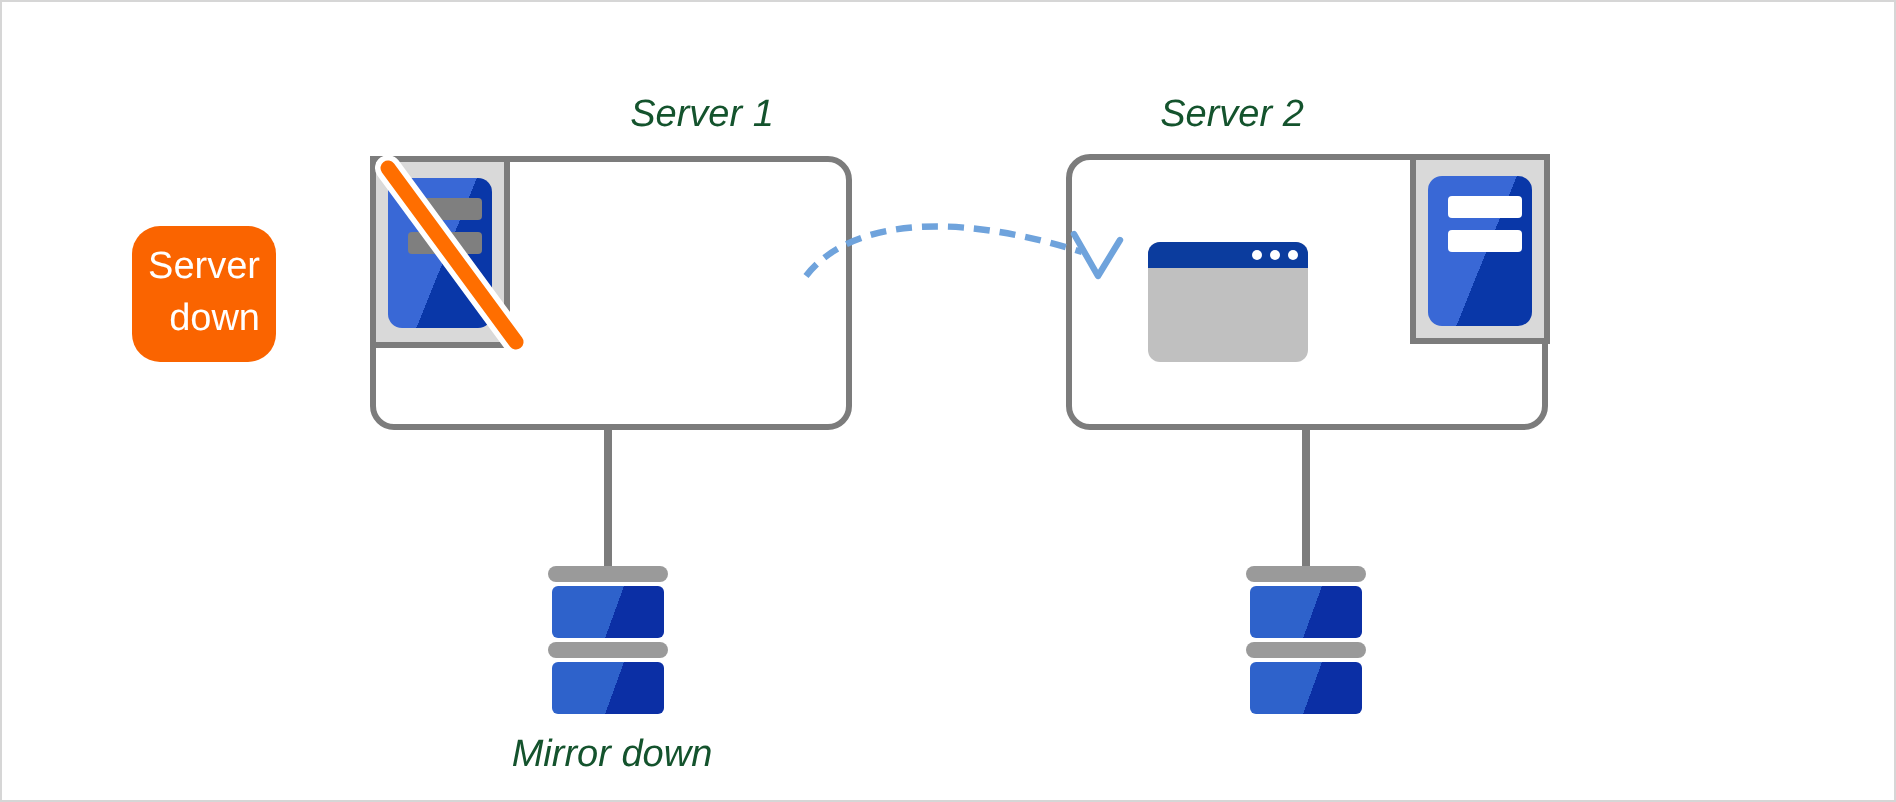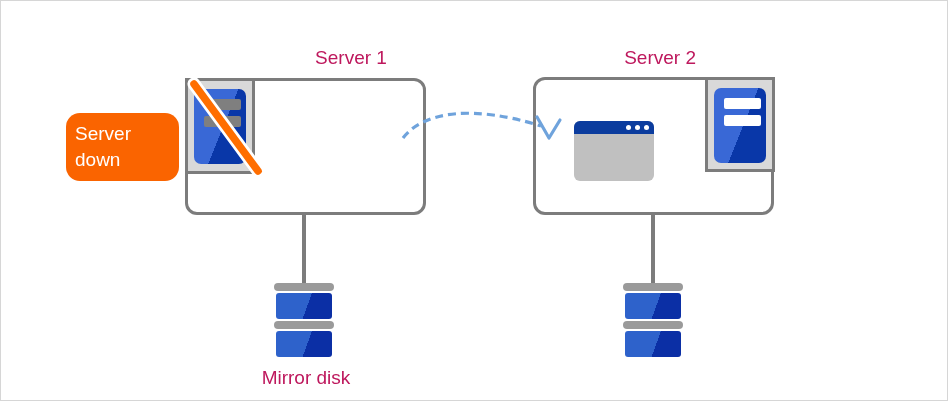--- a/index.html
+++ b/index.html
@@ -2,35 +2,36 @@
 <html style="--badge_orange: #FA6400; --slash_orange: #FF6E00; --tower_blue_light: #3968D6; --tower_blue_dark: #0937A8; --disk_blue_light: #2E62CB; --disk_blue_dark: #0B2FA5; --titlebar_blue: #0B3C9E; --border_gray: #7C7C7C; --container_gray: #D9D9D9; --bar_gray: #9A9A9A; --app_body_gray: #C0C0C0; --arrow_blue: #6FA3DC; --down_bar_gray: #7F7F7F; --frame_gray: #D6D6D6;"><head>
 <meta charset="utf-8">
 <style>
   html,body { margin:0; padding:0; background:#fff; }
   .stage {
     position:relative; width:948px; height:401px; box-sizing:border-box;
     background:#fff; border:1px solid var(--frame_gray,#d6d6d6);
     font-family:"Liberation Sans", sans-serif; overflow:hidden;
   }
   .label {
-    position:absolute; font-size:19px; color:#be185d; white-space:nowrap;
+    position:absolute; font-size:19px; color:#14532d; white-space:nowrap;
     text-align:center;
+    font-style:italic;
   }
   .server1-label { left:270px; top:46px; width:160px; }
-  .server2-label { left:535px; top:46px; width:160px;text-align:right; }
+  .server2-label { left:535px; top:46px; width:160px; }
   .failover-label { left:420px; top:80px; width:125px; }
   .application-label { left:528px; top:96px; width:160px; }
   .mirrordisk-label { left:225px; top:366px; width:160px; }
 
   .badge {
-    position:absolute; left:65px; top:112px; width:113px; height:68px;
+    position:absolute; left:65px; top:112px; width:72px; height:68px;
     box-sizing:border-box; padding:0 9px;
     background:var(--badge_orange,#fa6400); border-radius:14px;
     color:#fff; font-size:19px; line-height:26px;
-    display:flex; align-items:center; justify-content:center; text-align:left;
+    display:flex; align-items:center; justify-content:center; text-align:right;
   }
 
   .box {
     position:absolute; box-sizing:border-box; background:#fff;
     border:3px solid var(--border_gray,#7c7c7c); border-radius:12px;
   }
   .server1-box { left:184px; top:77px; width:241px; height:137px; }
   .server2-box { left:532px; top:76px; width:241px; height:138px; }
 
   .icon-frame {
@@ -153,20 +154,20 @@
     <div class="disk-cap"></div>
     <div class="disk-body"></div>
   </div>
   <div class="disk disk-right">
     <div class="disk-cap"></div>
     <div class="disk-body"></div>
     <div class="disk-cap"></div>
     <div class="disk-body"></div>
   </div>
 
-  <div class="label mirrordisk-label">Mirror disk</div>
+  <div class="label mirrordisk-label">Mirror down</div>
 
   <svg class="overlay" width="948" height="401" viewBox="0 0 948 401">
     <path class="arc" d="M 402 137 C 422 111 470 103 540 125"></path>
     <path class="arrowhead" d="M 536 116 L 548 137 L 559 119"></path>
   </svg>
 
 </div>
 
 </body></html>

